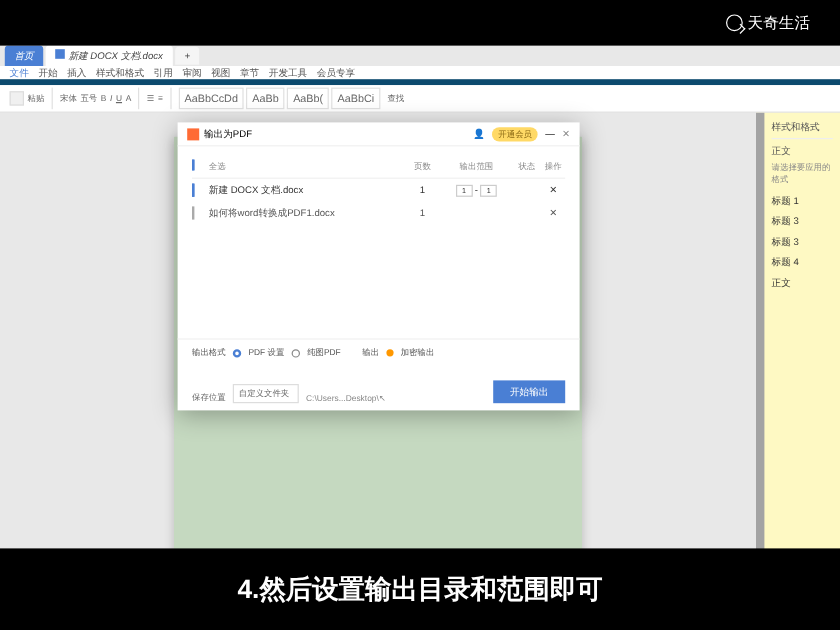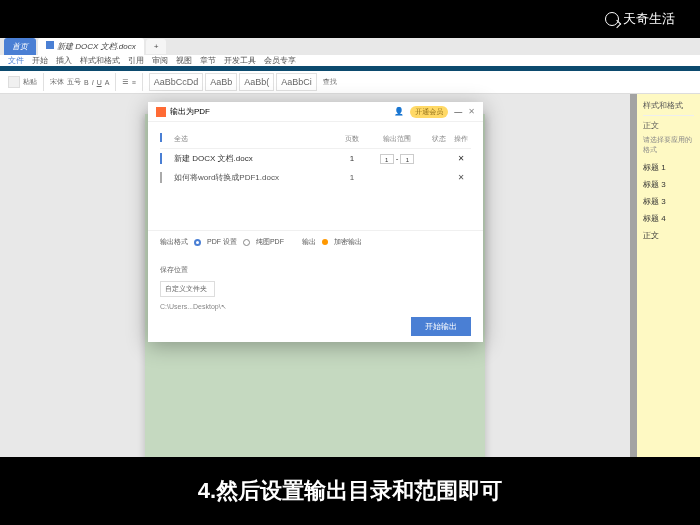--- a/index.html
+++ b/index.html
@@ -54,21 +54,21 @@
 .checkbox{width:8px;height:8px;border:1px solid #aaa;margin-right:4px;}
 .checkbox.checked{background:#4a7fd4;border-color:#4a7fd4;}
 .range-input{display:flex;gap:2px;align-items:center;justify-content:center;}
 .range-box{width:14px;height:10px;border:1px solid #ccc;text-align:center;font-size:6px;line-height:10px;}
 .add-file-link{text-align:center;margin-top:30px;color:#4a7fd4;font-size:8px;}
 .dialog-options{padding:6px 12px;border-top:1px solid #f0f0f0;font-size:7px;color:#555;}
 .opt-row{display:flex;align-items:center;gap:6px;margin-bottom:6px;}
 .radio{width:7px;height:7px;border:1px solid #888;border-radius:50%;}
 .radio.on{border:2px solid #4a7fd4;}
 .orange-dot{width:6px;height:6px;background:#ff9800;border-radius:50%;}
-.dialog-footer{padding:6px 12px;display:flex;align-items:flex-start;gap:6px;font-size:7px;color:#666;flex-direction:column;}
+.dialog-footer{padding:6px 12px;display:flex;align-items:flex-end;gap:6px;font-size:7px;color:#666;}
 .path-select{border:1px solid #ddd;padding:2px 4px;width:55px;}
 .path-text{flex:1;color:#888;}
 .export-btn{background:#4a7fd4;color:#fff;padding:4px 14px;border:none;margin-left:auto;font-size:8px;}
 </style>
 </head>
 <body>
 
 <div class="letterbox-top">
   <div class="brand">
     <span class="brand-icon"></span>

